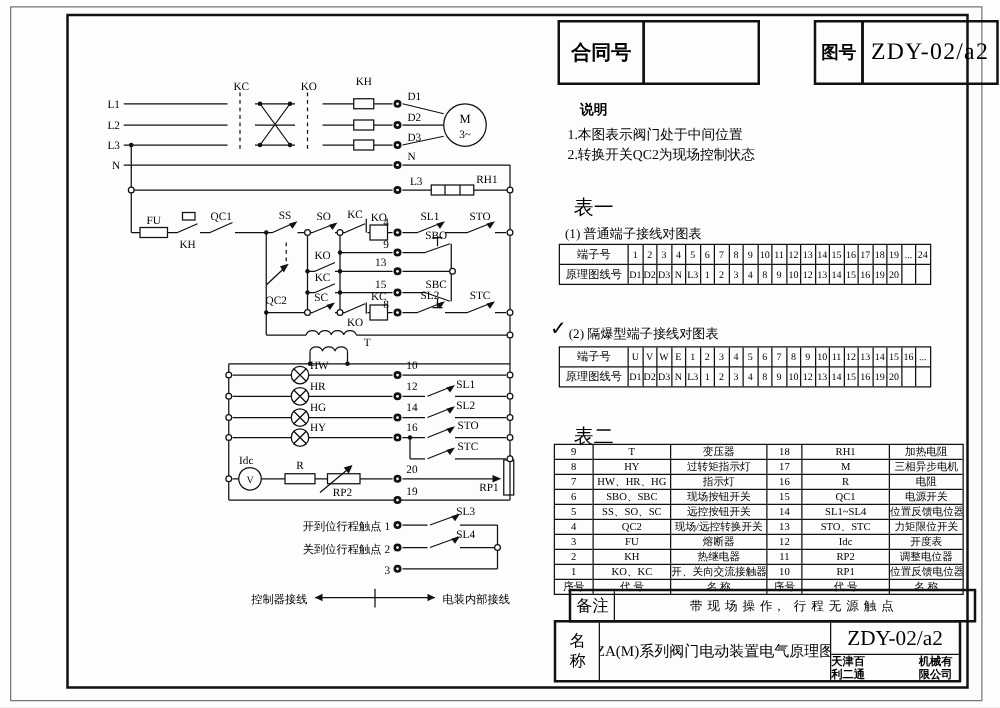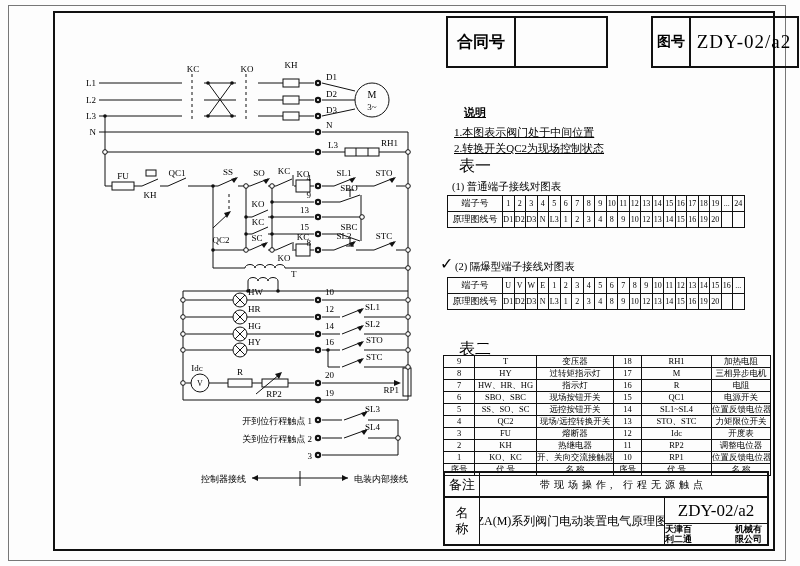--- a/index.html
+++ b/index.html
@@ -9,42 +9,42 @@
   .inner-frame{position:absolute;left:53px;top:11px;width:722px;height:540px;border:2px solid #111;box-sizing:border-box;}
   
   .tblock{position:absolute;left:446px;top:16px;height:52px;display:flex;}
   .tb-cell{border:2px solid #111;box-sizing:border-box;display:flex;align-items:center;justify-content:center;margin-left:-2px;}
   .tb-cell:first-child{margin-left:0;}
   .tb-c1{width:70px;font-size:16px;font-weight:bold;}
   .tb-c2{width:94px;}
   .tb-c3{width:40px;font-size:14px;font-weight:bold;margin-left:43px;}
   .tb-c4{width:110px;font-size:19px;letter-spacing:1px;}
   
-  .notes{position:absolute;left:454px;top:104px;font-size:11px;line-height:16px;text-decoration:underline;}
+  .notes{position:absolute;left:454px;top:80px;font-size:11px;line-height:16px;}
   .notes-heading{font-weight:bold;margin-left:10px;margin-bottom:4px;}
   
   .sec-heading{position:absolute;font-size:16px;}
   .t-caption{position:absolute;font-size:10.5px;}
   .check{position:absolute;font-size:16px;line-height:14px;}
   
   .ttable{position:absolute;border:1px solid #111;}
   .trow{display:grid;grid-template-columns:54px repeat(21,11.5px);}
   .trow>span{border-left:1px solid #111;height:15px;line-height:15px;text-align:center;
              font-size:8px;overflow:hidden;white-space:nowrap;}
   .trow>span:first-child{border-left:none;font-size:9px;}
   .trow+.trow>span{border-top:1px solid #111;}
   
   .ctable{position:absolute;left:443px;top:355px;border:1px solid #111;}
   .crow{display:grid;grid-template-columns:30px 62px 77px 28px 70px 59px;}
   .crow>span{border-left:1px solid #111;height:11px;line-height:11px;text-align:center;
              font-size:8.5px;overflow:hidden;white-space:nowrap;}
   .crow>span:first-child{border-left:none;}
   .crow+.crow>span{border-top:1px solid #111;}
   
-  .rblock{position:absolute;left:443px;top:471px;width:326px;height:27px;border:2px solid #111;
+  .rblock{position:absolute;left:455px;top:471px;width:326px;height:27px;border:2px solid #111;
           box-sizing:border-box;display:flex;}
   .rb-label{width:34px;border-right:1px solid #111;display:flex;align-items:center;justify-content:center;font-size:13px;}
   .rb-text{flex:1;display:flex;align-items:center;justify-content:center;font-size:10px;letter-spacing:4px;}
   .nblock{position:absolute;left:443px;top:496px;width:326px;height:50px;border:2px solid #111;
           box-sizing:border-box;display:flex;}
   .nb-label{width:34px;border-right:1px solid #111;display:flex;flex-direction:column;align-items:center;justify-content:center;font-size:13px;line-height:16px;}
   .nb-value{width:184px;border-right:1px solid #111;display:flex;align-items:center;justify-content:center;font-size:12px;white-space:nowrap;overflow:hidden;}
   .nb-right{flex:1;display:flex;flex-direction:column;}
   .nb-dno{height:25px;border-bottom:1px solid #111;display:flex;align-items:center;justify-content:center;font-size:17px;}
   .nb-co{flex:1;display:flex;flex-direction:row;align-items:center;justify-content:center;font-size:9px;line-height:10px;font-weight:bold;gap:38px;}

